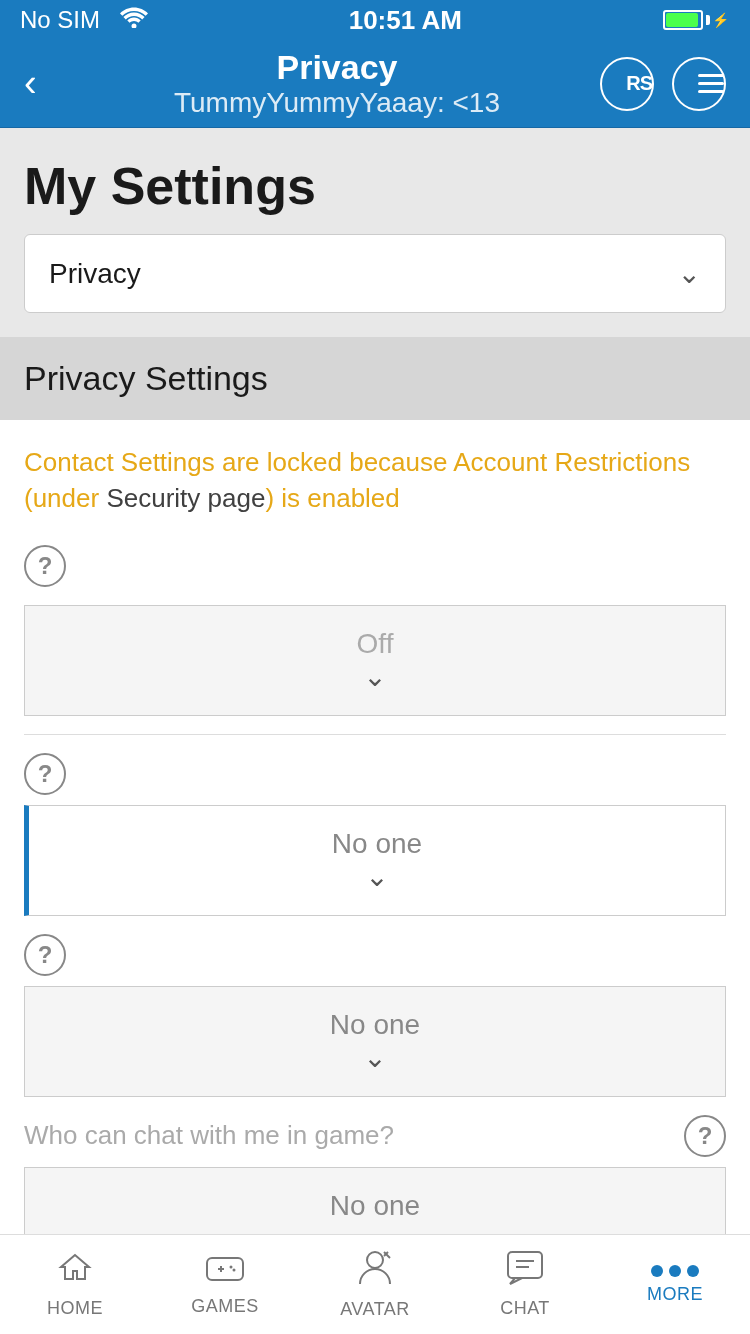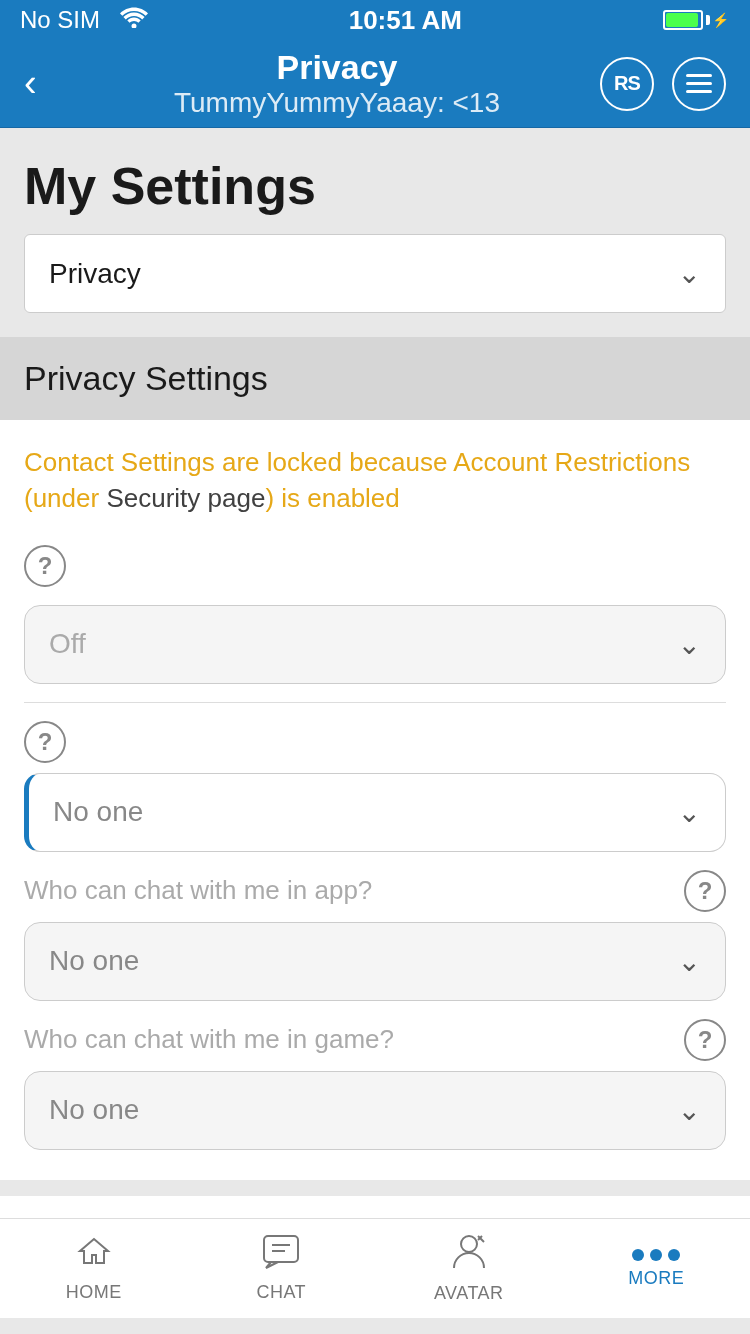--- a/index.html
+++ b/index.html
@@ -59,21 +59,21 @@
       font-weight: 300;
       cursor: pointer;
       width: 50px;
     }
     .nav-center { text-align: center; }
     .nav-title { color: white; font-size: 34px; font-weight: 700; }
     .nav-subtitle { color: rgba(255,255,255,0.85); font-size: 28px; }
     .nav-right { display: flex; align-items: center; gap: 18px; }
     .nav-icon-btn {
       width: 54px; height: 54px; border: 2.5px solid white; border-radius: 50%;
-      display: flex; align-items: center; justify-content: center;
+      display: flex; align-items: center; justify-content: flex-end;
       color: white; font-size: 22px; font-weight: 700; cursor: pointer;
     }
     .nav-icon-btn.rs { font-size: 20px; letter-spacing: -1px; }
     .nav-icon-btn.menu { font-size: 20px; }
 
     
     .content {
       background: #e8e8e8;
     }
 
@@ -151,28 +151,29 @@
     }
     .help-icon {
       width: 42px; height: 42px; border: 2.5px solid #888; border-radius: 50%;
       display: flex; align-items: center; justify-content: center;
       font-size: 24px; color: #888; font-weight: 700; cursor: pointer;
     }
 
     
     .select-box {
       border: 1.5px solid #ccc;
-      border-radius: 16px;
+      border-radius: 0;
       padding: 22px 24px;
       display: flex;
       justify-content: space-between;
       align-items: center;
       cursor: pointer;
       margin-bottom: 6px;
       background: #f5f5f5;
+      flex-direction: column;
     }
     .select-box.highlighted {
       border-left: 5px solid #1a7bbf;
       background: white;
     }
     .select-box-value { font-size: 28px; color: #888; }
     .select-box-value.off { color: #aaa; }
 
     .divider {
       height: 1px; background: #ddd; margin: 18px 0;
@@ -199,21 +200,21 @@
     }
     .other-settings-title {
       font-size: 32px;
       font-weight: 700;
       color: #1a1a1a;
     }
 
     
     .bottom-nav {
       position: fixed;
-      bottom: 16px;
+      bottom: 0;
       left: 0;
       width: 750px;
       height: 100px;
       background: white;
       border-top: 1px solid #ddd;
       display: flex;
       align-items: stretch;
     }
     .bottom-nav-item {
       flex: 1;
@@ -329,21 +330,20 @@
 
       <div class="question-row">
         <div class="help-icon">?</div>
       </div>
       <div class="select-box highlighted">
         <span class="select-box-value">No one</span>
         <span class="dropdown-chevron">⌄</span>
       </div>
 
       <div class="question-row">
-        <span class="question-text">Who can chat with me in app?</span>
         <div class="help-icon">?</div>
       </div>
       <div class="select-box">
         <span class="select-box-value">No one</span>
         <span class="dropdown-chevron">⌄</span>
       </div>
 
       <div class="question-row">
         <span class="question-text">Who can chat with me in game?</span>
         <div class="help-icon">?</div>
@@ -366,45 +366,57 @@
 
   <div class="bottom-nav-item">
     <div class="nav-icon">
       <svg width="34" height="34" viewBox="0 0 34 34" fill="none">
         <path d="M17 4L3 16h4v12h8v-8h4v8h8V16h4L17 4z" stroke="#777" stroke-width="2" fill="none"></path>
       </svg>
     </div>
     <span class="nav-label">HOME</span>
   </div>
 
+  <div class="bottom-nav-item">
+    <div class="nav-icon">
+      <svg width="38" height="30" viewBox="0 0 38 30" fill="none">
+        <rect x="1" y="5" width="36" height="22" rx="5" stroke="#777" stroke-width="2" fill="none"></rect>
+        <line x1="12" y1="16" x2="18" y2="16" stroke="#777" stroke-width="2"></line>
+        <line x1="15" y1="13" x2="15" y2="19" stroke="#777" stroke-width="2"></line>
+        <circle cx="25" cy="14" r="1.5" fill="#777"></circle>
+        <circle cx="28" cy="17" r="1.5" fill="#777"></circle>
+      </svg>
+    </div>
+    <span class="nav-label">GAMES</span>
+  </div>
+
+  <div class="bottom-nav-item">
+    <div class="nav-icon">
+      <svg width="34" height="36" viewBox="0 0 34 36" fill="none">
+        <circle cx="17" cy="10" r="8" stroke="#777" stroke-width="2" fill="none"></circle>
+        <path d="M2 34c0-8.3 6.7-15 15-15s15 6.7 15 15" stroke="#777" stroke-width="2" fill="none"></path>
+        <line x1="26" y1="6" x2="30" y2="2" stroke="#777" stroke-width="2"></line>
+        <line x1="26" y1="2" x2="32" y2="8" stroke="#777" stroke-width="2"></line>
+      </svg>
+    </div>
+    <span class="nav-label">AVATAR</span>
+  </div>
 
   <div class="bottom-nav-item">
     <div class="nav-icon">
       <svg width="36" height="34" viewBox="0 0 36 34" fill="none">
         <rect x="1" y="1" width="34" height="26" rx="4" stroke="#777" stroke-width="2" fill="none"></rect>
         <line x1="9" y1="10" x2="27" y2="10" stroke="#777" stroke-width="2"></line>
         <line x1="9" y1="16" x2="22" y2="16" stroke="#777" stroke-width="2"></line>
         <path d="M8 27l-5 6 12-6" stroke="#777" stroke-width="2" fill="none"></path>
       </svg>
     </div>
     <span class="nav-label">CHAT</span>
   </div>
 
-  <div class="bottom-nav-item">
-    <div class="nav-icon">
-      <svg width="34" height="36" viewBox="0 0 34 36" fill="none">
-        <circle cx="17" cy="10" r="8" stroke="#777" stroke-width="2" fill="none"></circle>
-        <path d="M2 34c0-8.3 6.7-15 15-15s15 6.7 15 15" stroke="#777" stroke-width="2" fill="none"></path>
-        <line x1="26" y1="6" x2="30" y2="2" stroke="#777" stroke-width="2"></line>
-        <line x1="26" y1="2" x2="32" y2="8" stroke="#777" stroke-width="2"></line>
-      </svg>
-    </div>
-    <span class="nav-label">AVATAR</span>
-  </div>
-
   <div class="bottom-nav-item active">
     <div class="more-dots">
       <div class="dot"></div>
       <div class="dot"></div>
       <div class="dot"></div>
     </div>
     <span class="nav-label">MORE</span>
   </div>
 
 </div>

